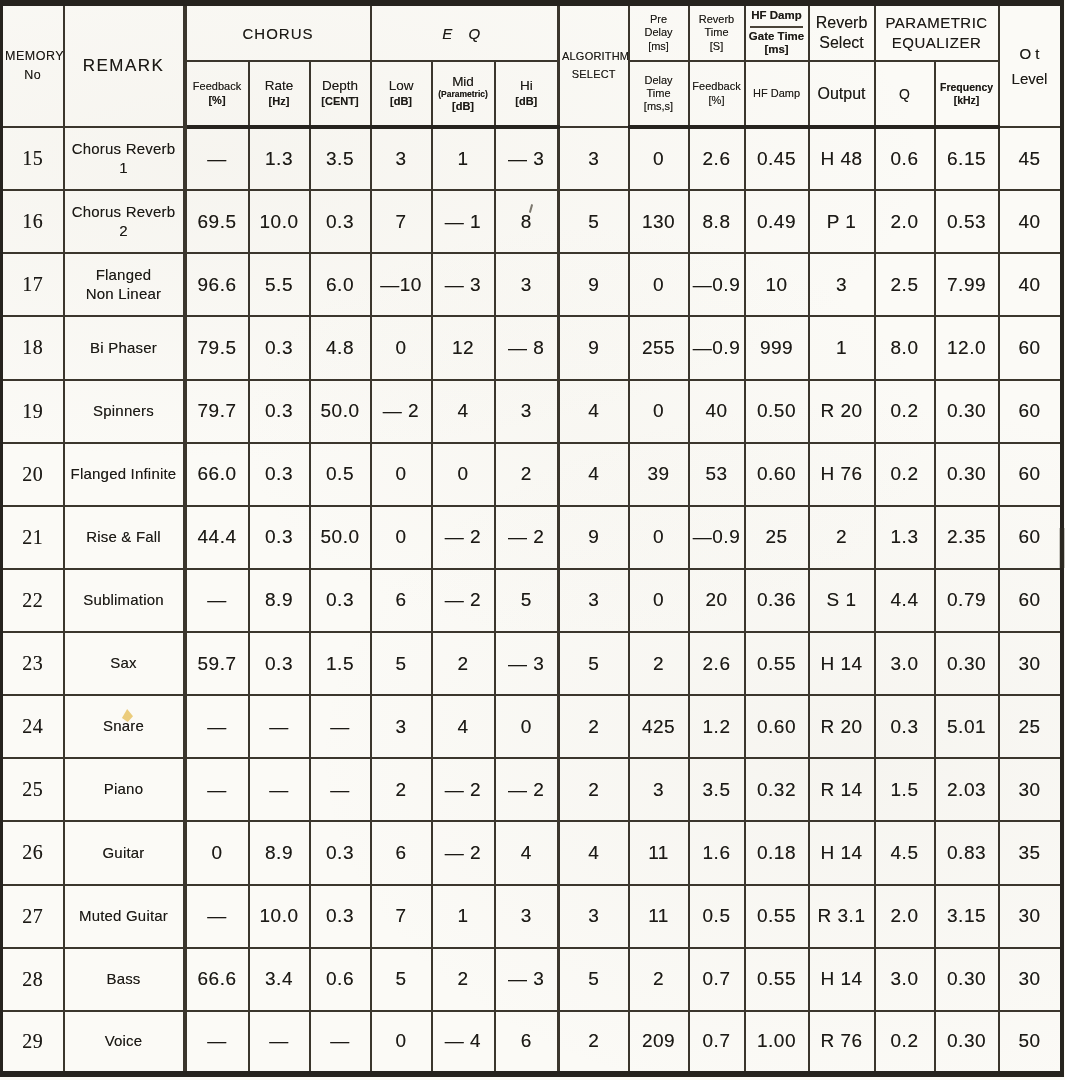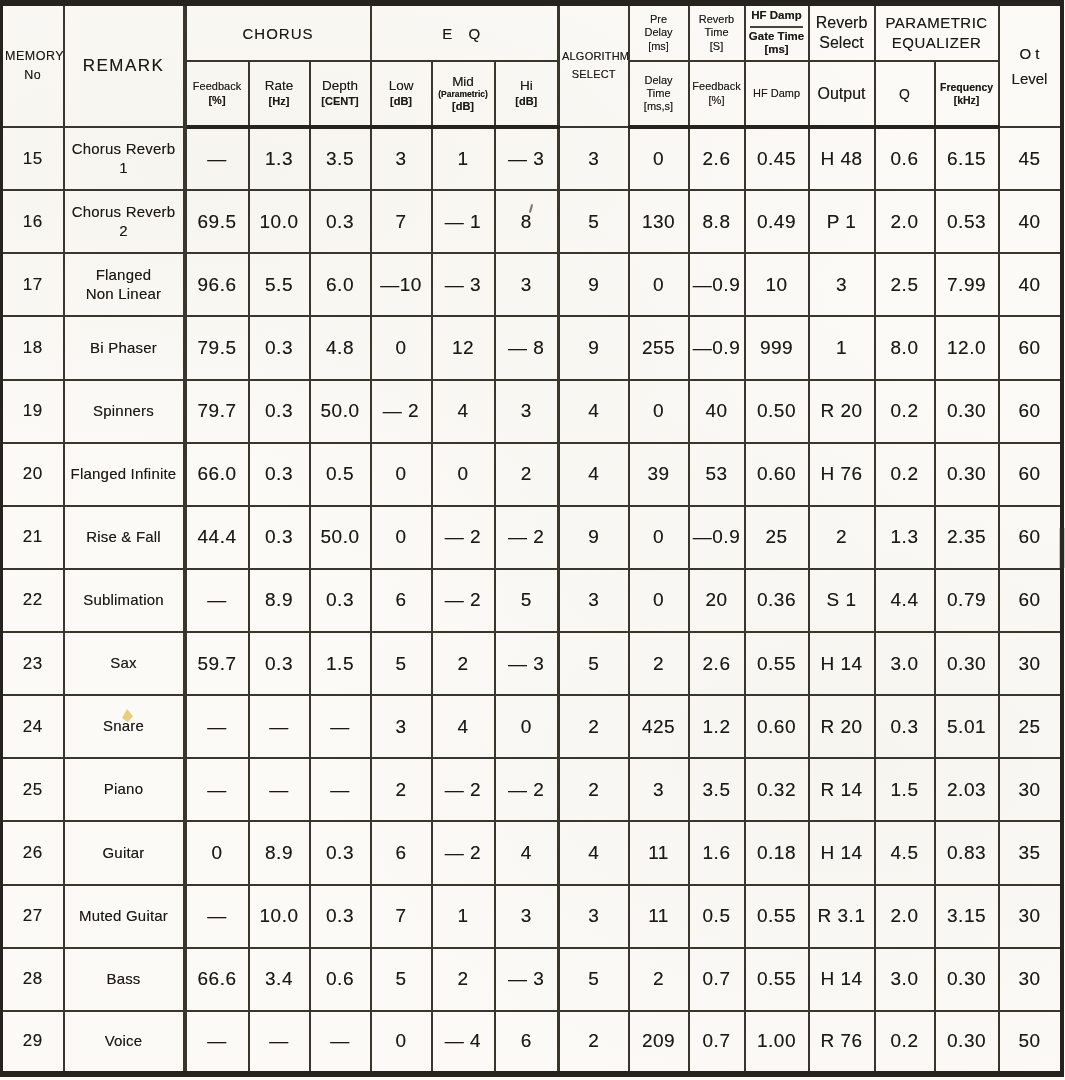--- a/index.html
+++ b/index.html
@@ -36,40 +36,40 @@
   thead tr.h1{ height:58px; }
   thead tr.h2{ height:66px; }
   thead tr.h2 th{ border-bottom:4px solid #26231e; }
   tbody tr{ height:63px; }
 
   .pre{ white-space:pre-line; line-height:1.25; }
 
   th.memory{ font-size:12.5px; letter-spacing:0.5px; line-height:1.5; font-weight:400;text-align:center; }
   th.remark-h{ font-size:17px; letter-spacing:1.5px; font-weight:400; border-right-width:4px; }
   th.group{ font-size:15px; letter-spacing:1px; font-weight:400; }
-  th.group-eq{ letter-spacing:6px; }
+  th.group-eq{ letter-spacing:6px;font-style:italic; }
   th.parametric{ font-size:15px; letter-spacing:0.5px; line-height:1.35; font-weight:400; }
   th.alg{ font-size:11px; font-weight:400; letter-spacing:0.2px; line-height:1.6; border-left-width:3px; }
   th.outlvl{ font-size:15px; line-height:1.7; font-weight:400; }
 
   th.sub .nm{ display:block; font-size:13.5px; font-weight:400; line-height:1.2; }
   th.sub .nm-small{ display:block; font-size:11px; font-weight:400; line-height:1.2; }
   th.sub .note{ display:block; font-size:8.5px; line-height:1.1; }
   th.sub .unit{ display:block; font-size:11px; line-height:1.3; }
   th.stack{ font-size:11px; line-height:1.2; font-weight:400; }
   th.rsel{ font-size:16px; line-height:1.25; font-weight:400; }
   th.outp{ font-size:16px; font-weight:400; }
   th.qh{ font-size:14px; font-weight:400; }
   th.freqh .nm-small{ display:block; font-size:10.5px; line-height:1.2; }
   .hfd-wrap{ display:flex; flex-direction:column; align-items:center; }
   .hfd-wrap .lbl{ font-size:11.5px; line-height:1.2; }
   .hfd-sep{ width:90%; border-top:2px solid #4a4439; margin:3px 0 2px 0; }
 
   td{ font-size:19px; letter-spacing:0.5px; }
-  td.c-no{ font-size:17px; }
+  td.c-no{ font-size:20px;font-family:Liberation Serif, serif; }
   td.c-remark{ font-size:15px; letter-spacing:0.2px; border-right-width:4px;margin-left:16px; }
   td.c-alg{ border-left-width:3px; }
 
   
   .speck{
     position:absolute; left:120px; top:709px; width:13px; height:13px;
     background:#e8c366; opacity:0.85;
     clip-path:polygon(15% 70%, 55% 0%, 100% 55%, 60% 100%);
   }
   .tick{

